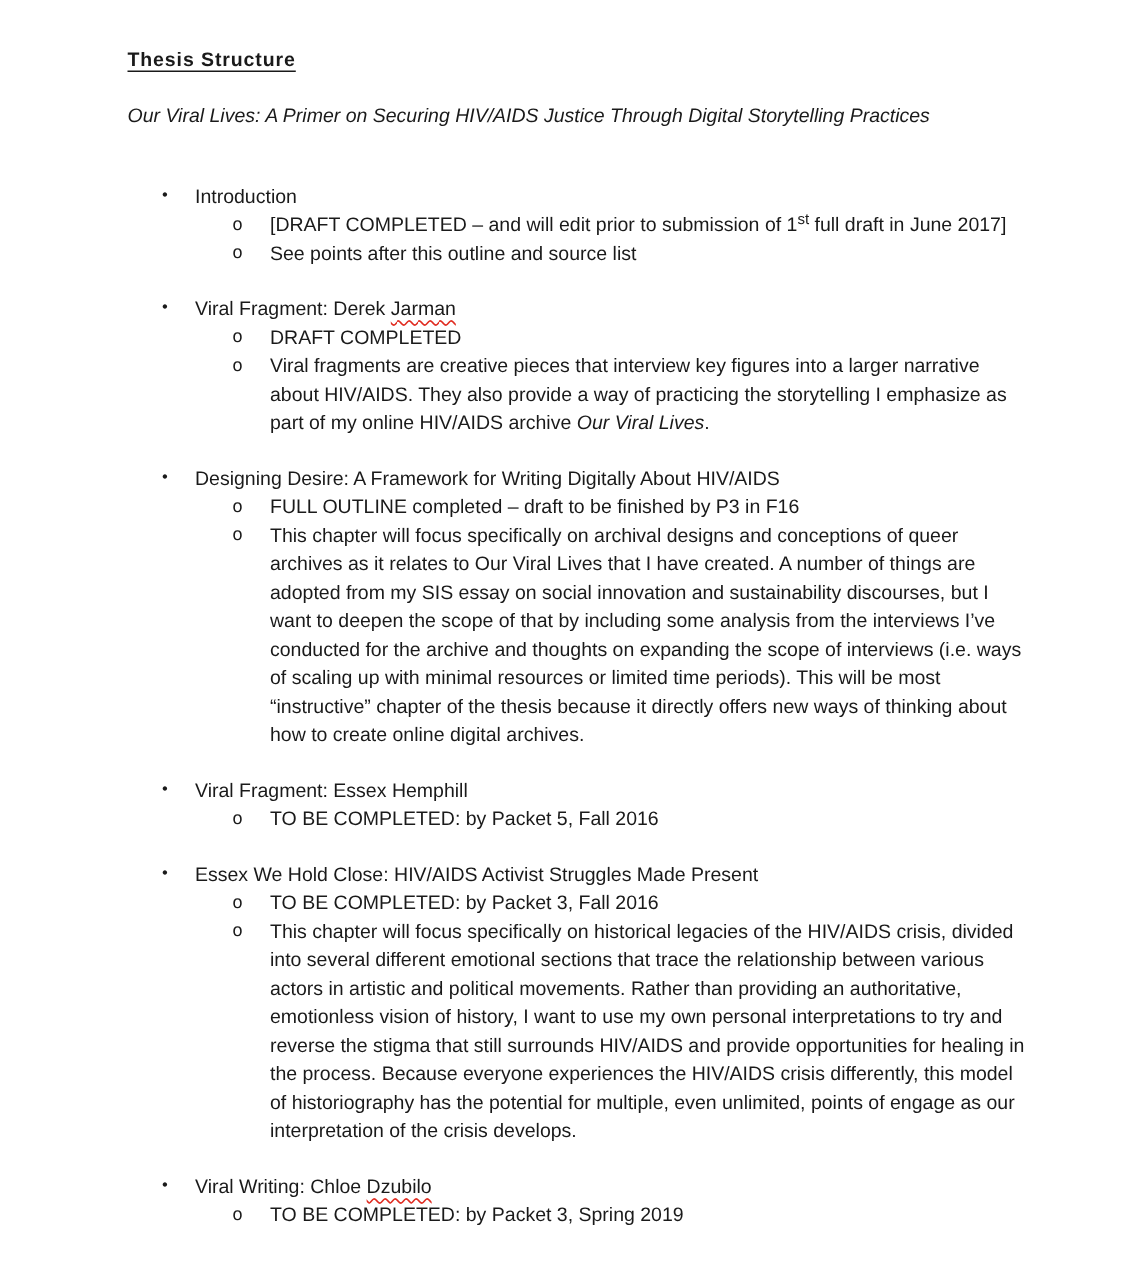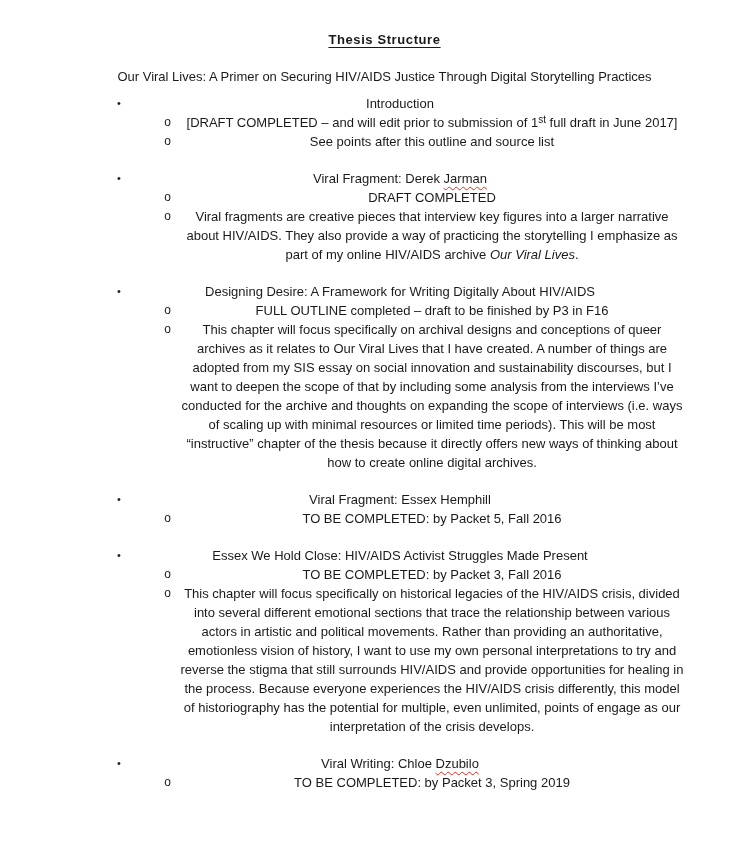--- a/index.html
+++ b/index.html
@@ -2,29 +2,29 @@
 <html><head>
 <meta charset="utf-8">
 <style>
   html, body { margin: 0; padding: 0; background: #ffffff; }
   body {
     width: 754px; height: 842px; overflow: hidden;
     font-family: "Liberation Sans", sans-serif;
     font-size: 13px; line-height: 19px; color: #1a1a1a;
     -webkit-font-smoothing: antialiased;
   }
-  .page { padding: 30px 70px 0 85px; box-sizing: border-box; width: 754px; height: 842px; overflow: hidden; text-align: center; }
+  .page { padding: 30px 70px 0 85px; box-sizing: border-box; width: 754px; height: 842px; overflow: hidden; }
 
   .heading {
     font-weight: bold; letter-spacing: 0.6px;
     text-decoration: underline; text-underline-offset: 3px; text-decoration-thickness: 1px;
     margin: 0 0 18px 0;
   }
   .working-title { font-weight: bold; letter-spacing: 0.6px; margin: 0 0 19px 0; }
-  .thesis-title  { margin: 0 0 8px 0; }
+  .thesis-title  { font-style: italic; margin: 0 0 35px 0; }
 
   .group { margin: 0 0 18px 0; }
   .group:last-child { margin-bottom: 0; }
 
   .l1 { display: flex; align-items: flex-start; }
   .l1 .m1 {
     flex: 0 0 22px; padding-left: 23px; box-sizing: content-box;
     font-size: 11px; line-height: 19px;
   }
   .l1 .t { width: 540px; }

